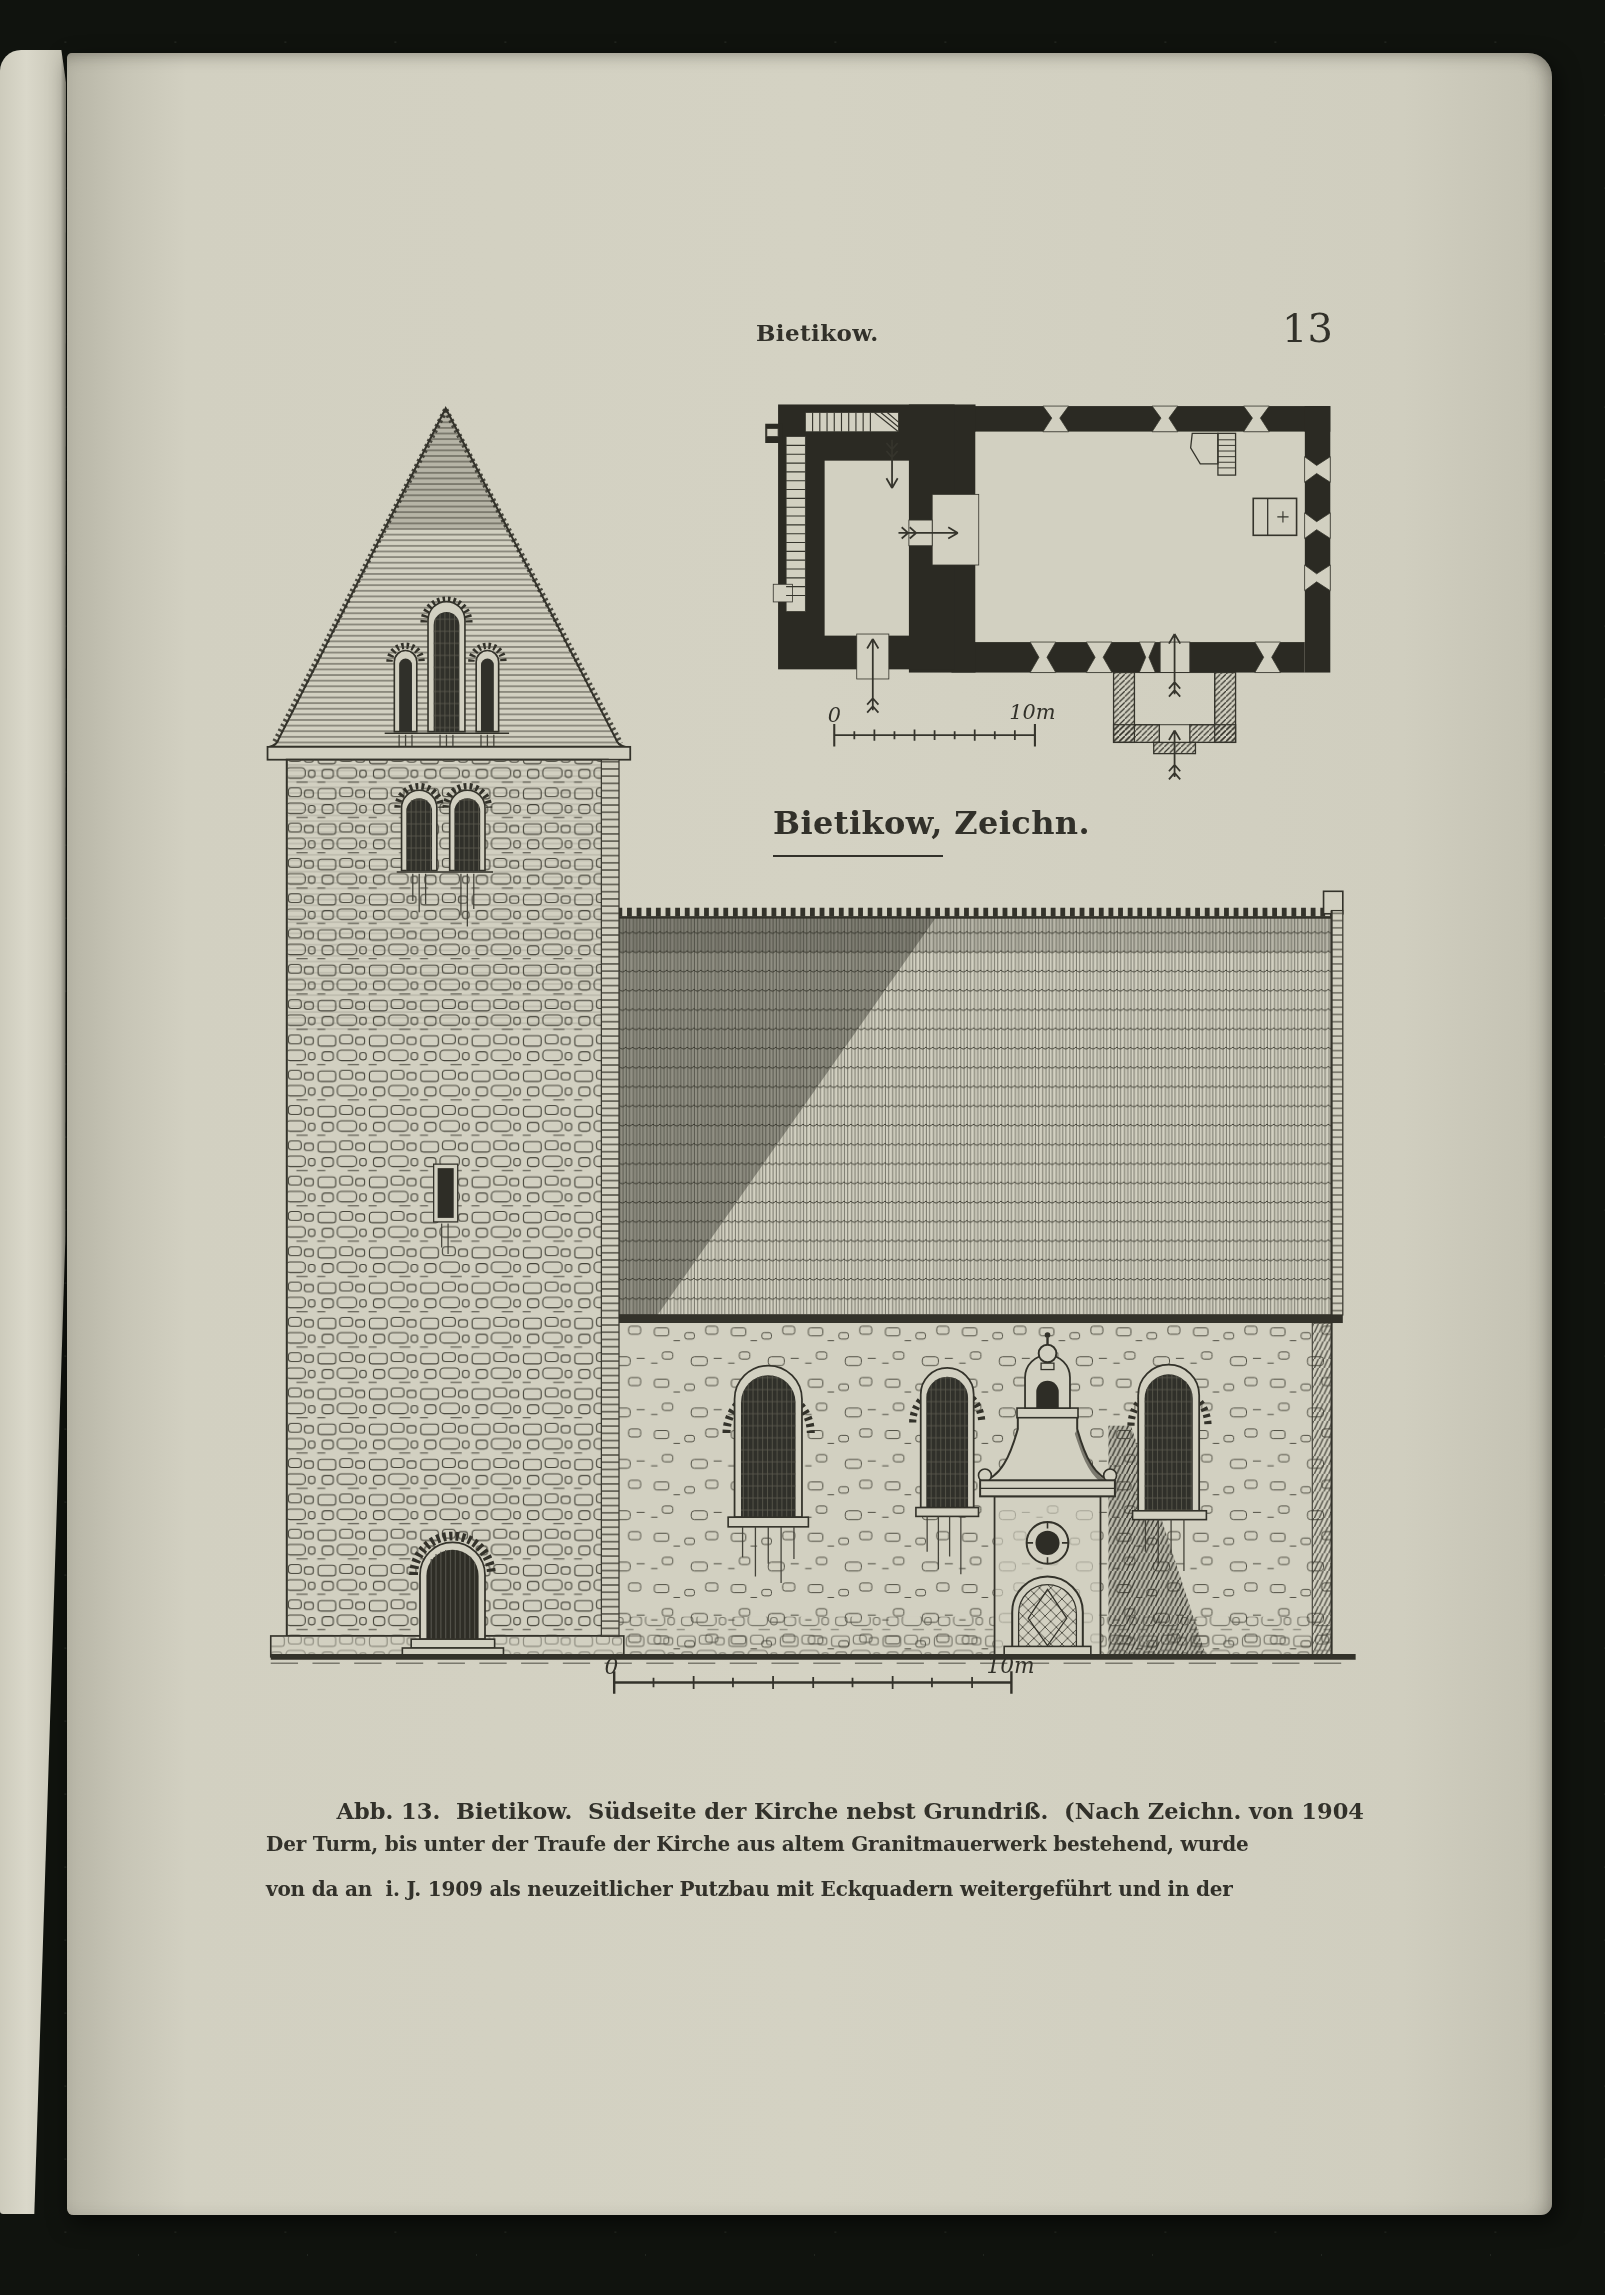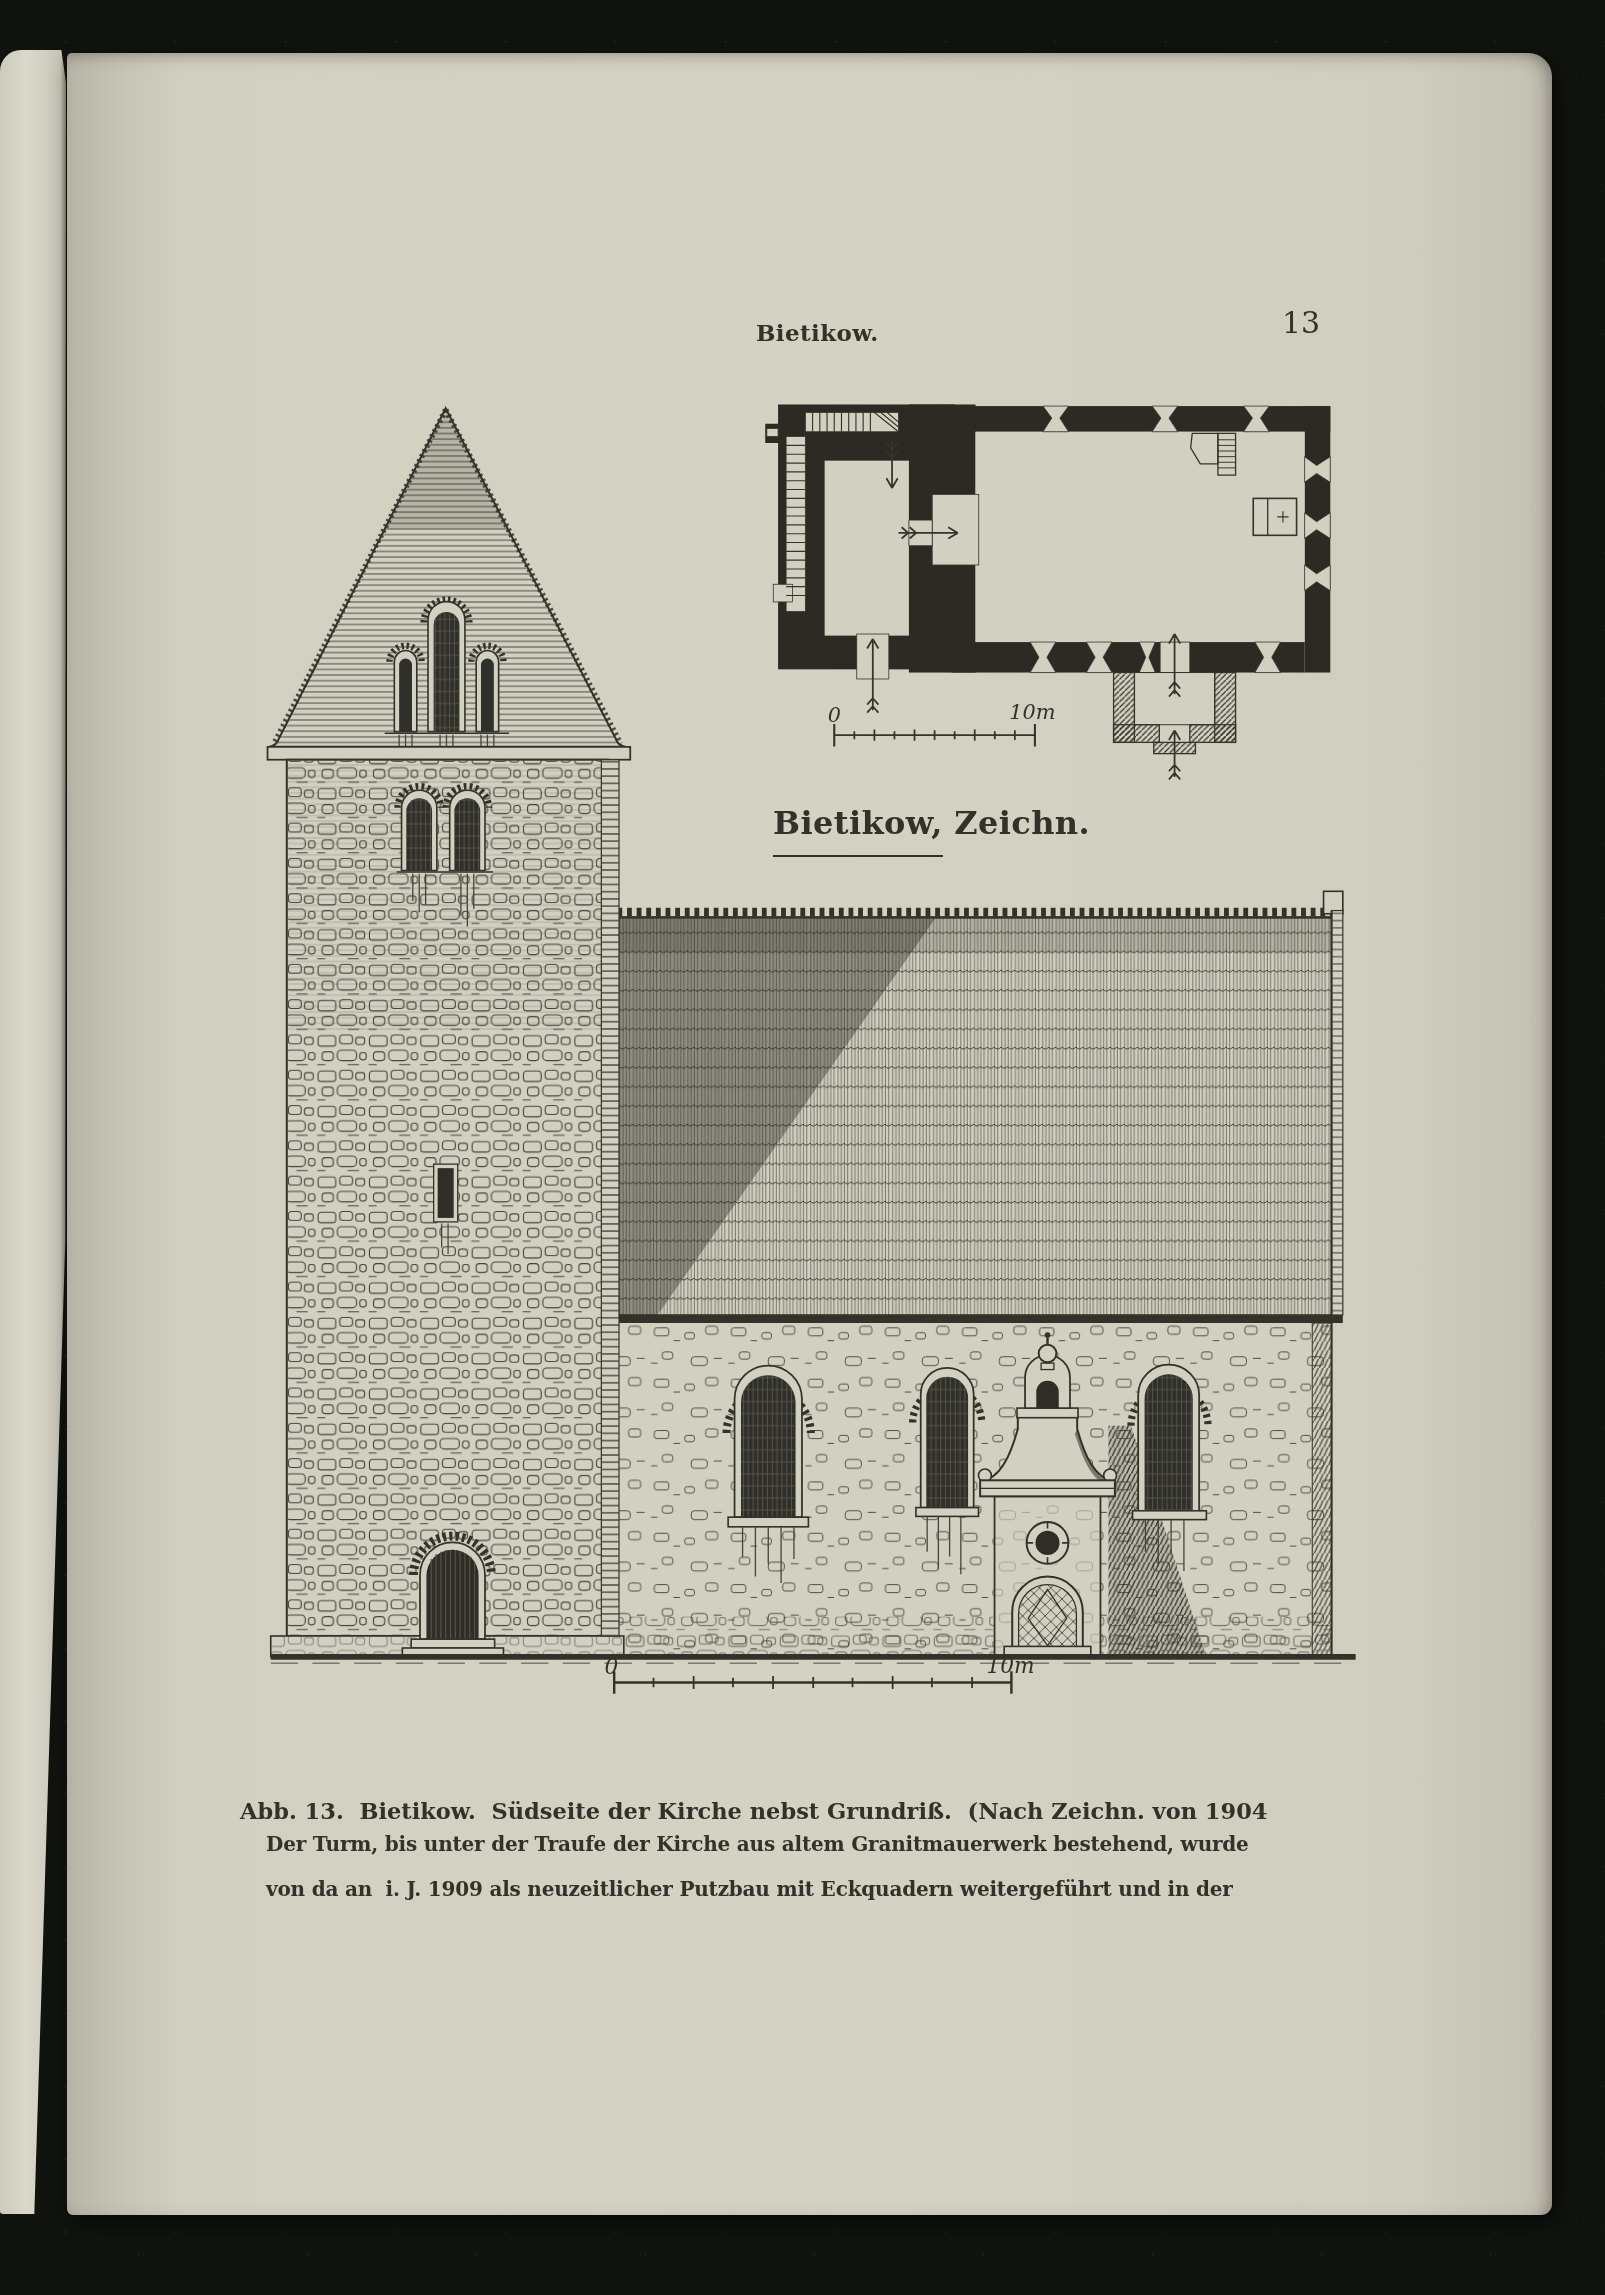--- a/index.html
+++ b/index.html
@@ -20,24 +20,24 @@
     clip-path:polygon(0 0,93% 0,100% 1.5%,99% 55%,52% 100%,0 100%);
   }
   .page{
     position:absolute;left:67px;top:53px;width:1485px;height:2162px;
     background:linear-gradient(90deg,#b7b5a6 0,#c7c5b6 56px,#d2d0c1 120px,#d4d2c3 50%,#d0cebf 90%,#c3c1b2 100%);
     border-radius:4.8px 24px 11.2px 6.4px;
     box-shadow:inset -13px 0 21px -11.2px rgba(40,38,30,.45), inset 0 11.2px 17.7px -11.2px rgba(40,38,30,.35), 4.8px 8px 22.5px rgba(0,0,0,.55);
   }
   .ink{color:#32312a;}
   .running-head{position:absolute;left:657px;top:266px;font-size:23px;font-weight:bold;letter-spacing:0.4px;margin-left:32px;}
-  .page-number{position:absolute;left:1215px;top:252px;font-size:30px;}
+  .page-number{position:absolute;left:1215px;top:252px;font-size:40px;}
   .plan-label{position:absolute;left:706px;top:751px;font-size:32px;font-weight:bold;letter-spacing:0.4px;}
   .plan-label .u{border-bottom:2.4px solid #32312a;padding-bottom:13px;}
-  .caption{position:absolute;left:173px;top:1663px;width:1124px;text-align:left;
+  .caption{position:absolute;left:173px;top:1663px;width:1124px;text-align:right;
     font-size:22.5px;font-weight:bold;line-height:38px;white-space:pre;}
   .bodyline{position:absolute;left:199px;font-size:20px;font-weight:bold;letter-spacing:-0.2px;white-space:pre;}
   .bl1{top:1779px;}
   .bl2{top:1824px;text-align:right;}
   svg text{font-family:"DejaVu Serif",serif;font-style:italic;fill:#32312a;}
 </style>
 </head>
 <body>
 
 <div class="speckle"></div>

